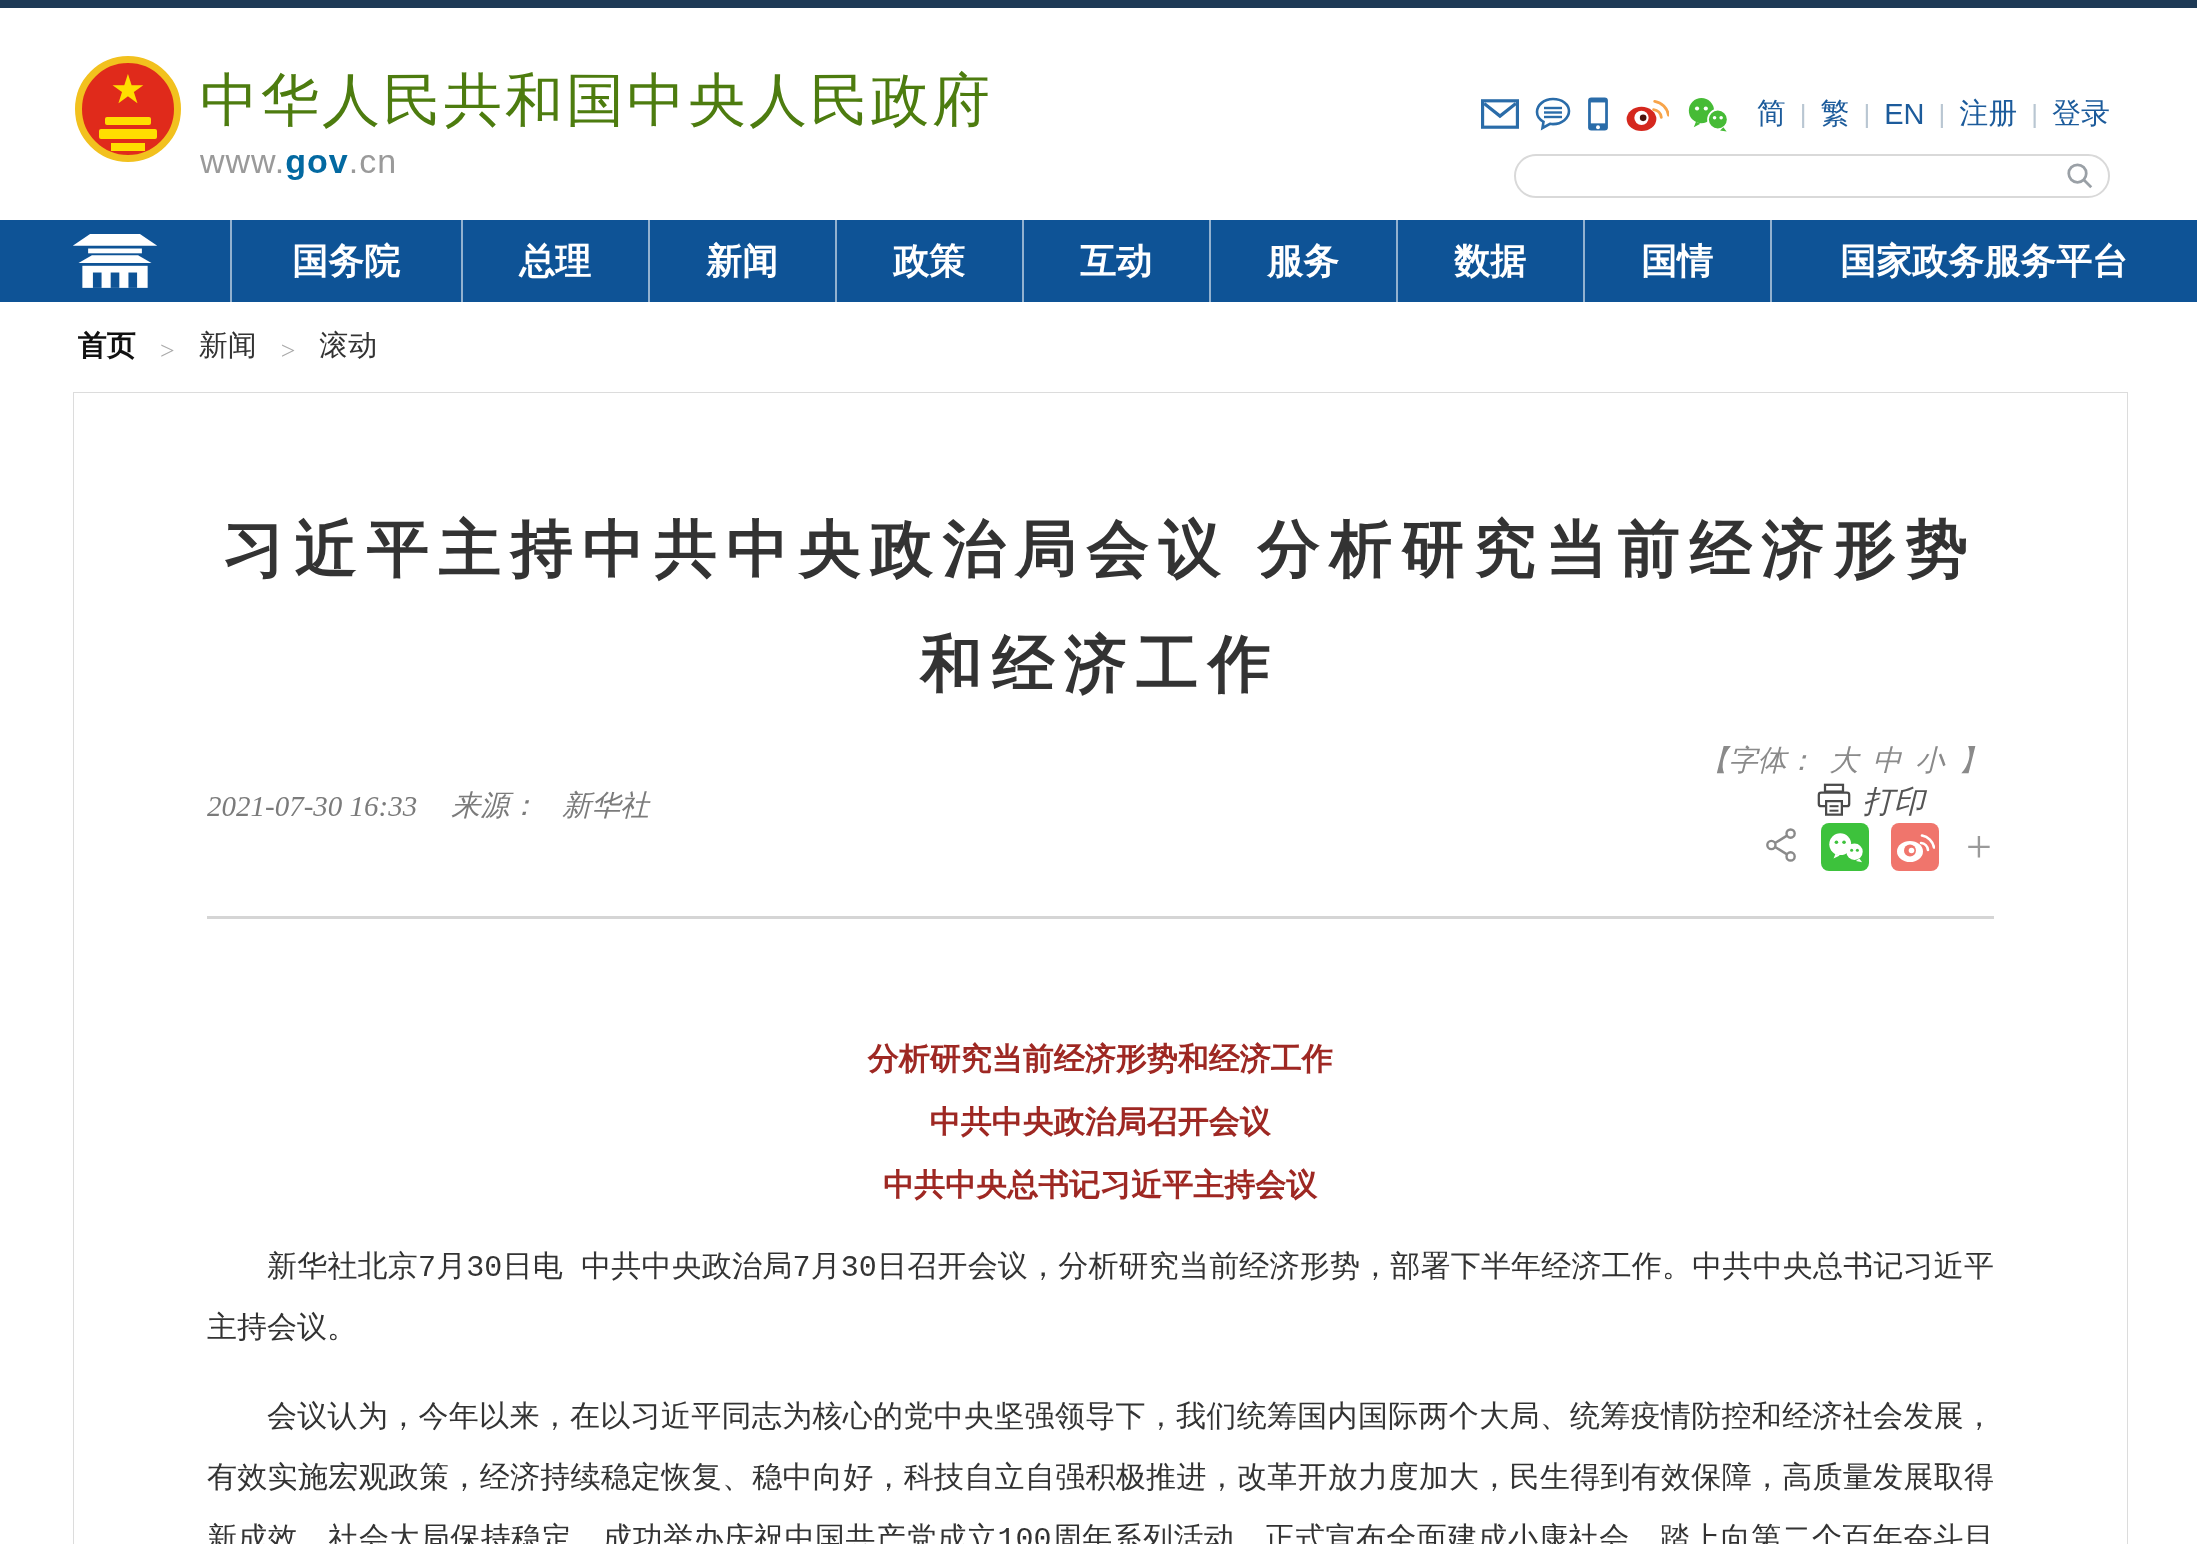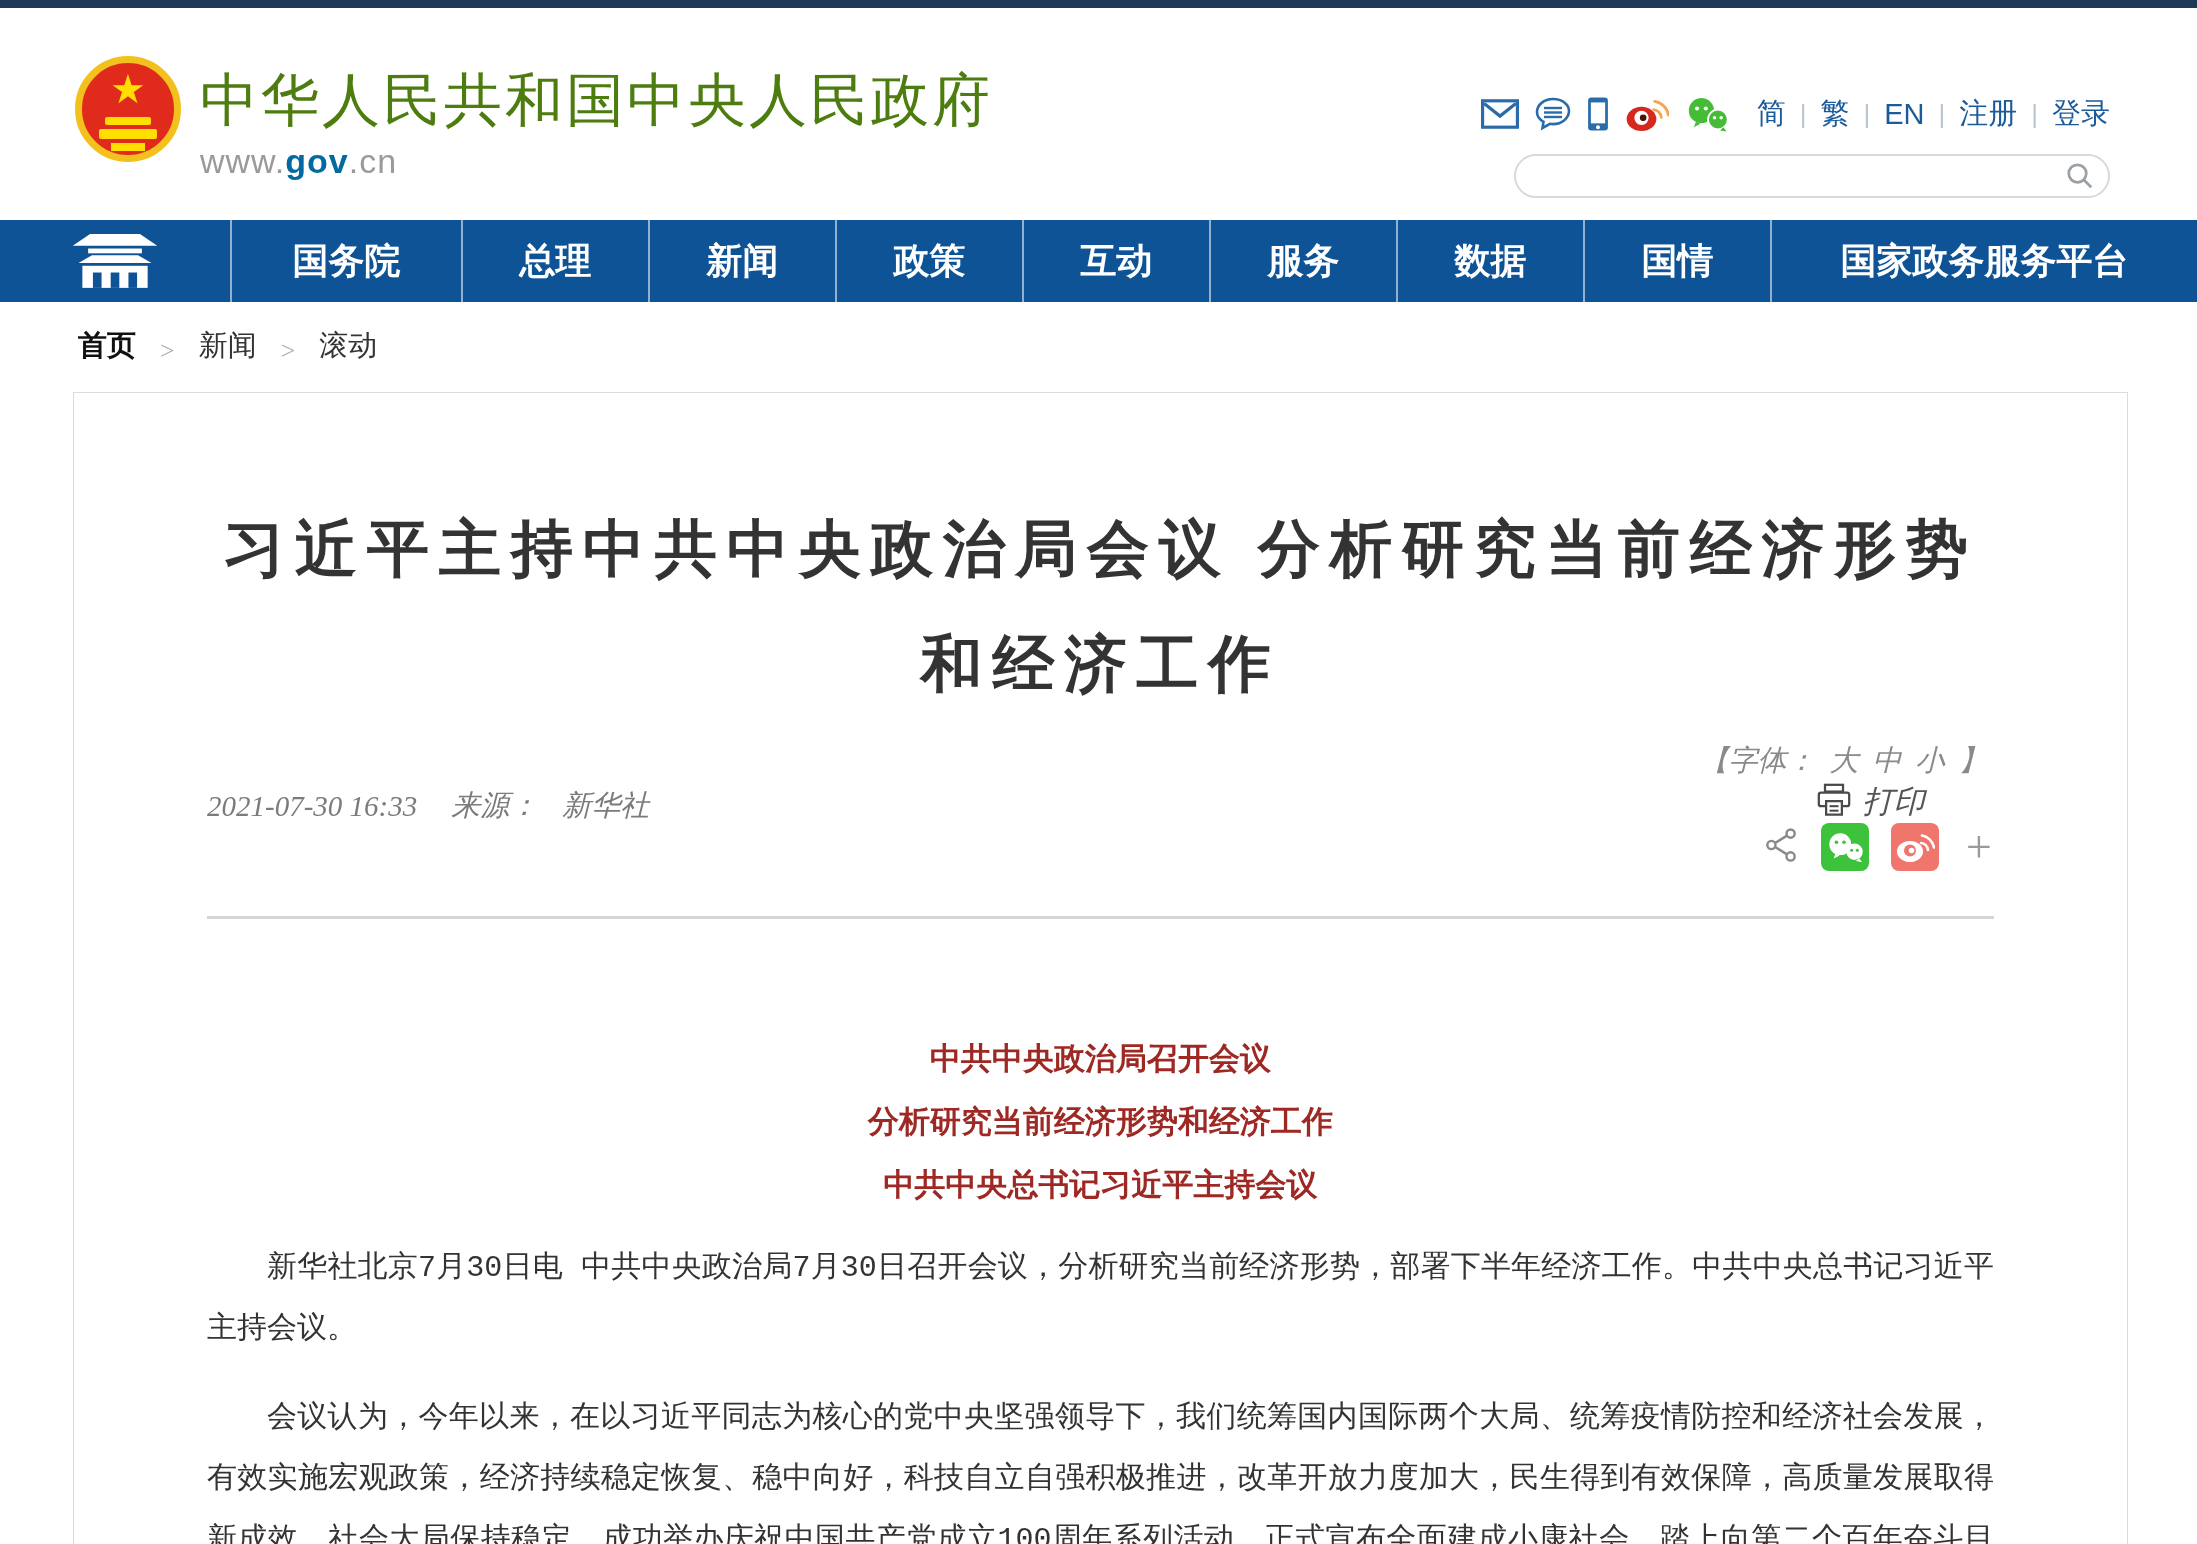--- a/index.html
+++ b/index.html
@@ -272,22 +272,22 @@
             </svg>
         </span>
         <span class="plus-sign">+</span>
       </div>
     </div>
   </div>
 
   <div class="hr-line"></div>
 
   <div class="red-heads">
+    <div class="red-head">分析研究当前经济形势和经济工作</div>
     <div class="red-head">中共中央政治局召开会议</div>
-    <div class="red-head">分析研究当前经济形势和经济工作</div>
     <div class="red-head">中共中央总书记习近平主持会议</div>
   </div>
 
   <div class="article-body">
     <p>新华社北京7月30日电  中共中央政治局7月30日召开会议，分析研究当前经济形势，部署下半年经济工作。中共中央总书记习近平主持会议。</p>
     <p>会议认为，今年以来，在以习近平同志为核心的党中央坚强领导下，我们统筹国内国际两个大局、统筹疫情防控和经济社会发展，有效实施宏观政策，经济持续稳定恢复、稳中向好，科技自立自强积极推进，改革开放力度加大，民生得到有效保障，高质量发展取得新成效，社会大局保持稳定。成功举办庆祝中国共产党成立100周年系列活动，正式宣布全面建成小康社会，踏上向第二个百年奋斗目标进军的新征程。</p>
   </div>
 </div>
 
 </body></html>

